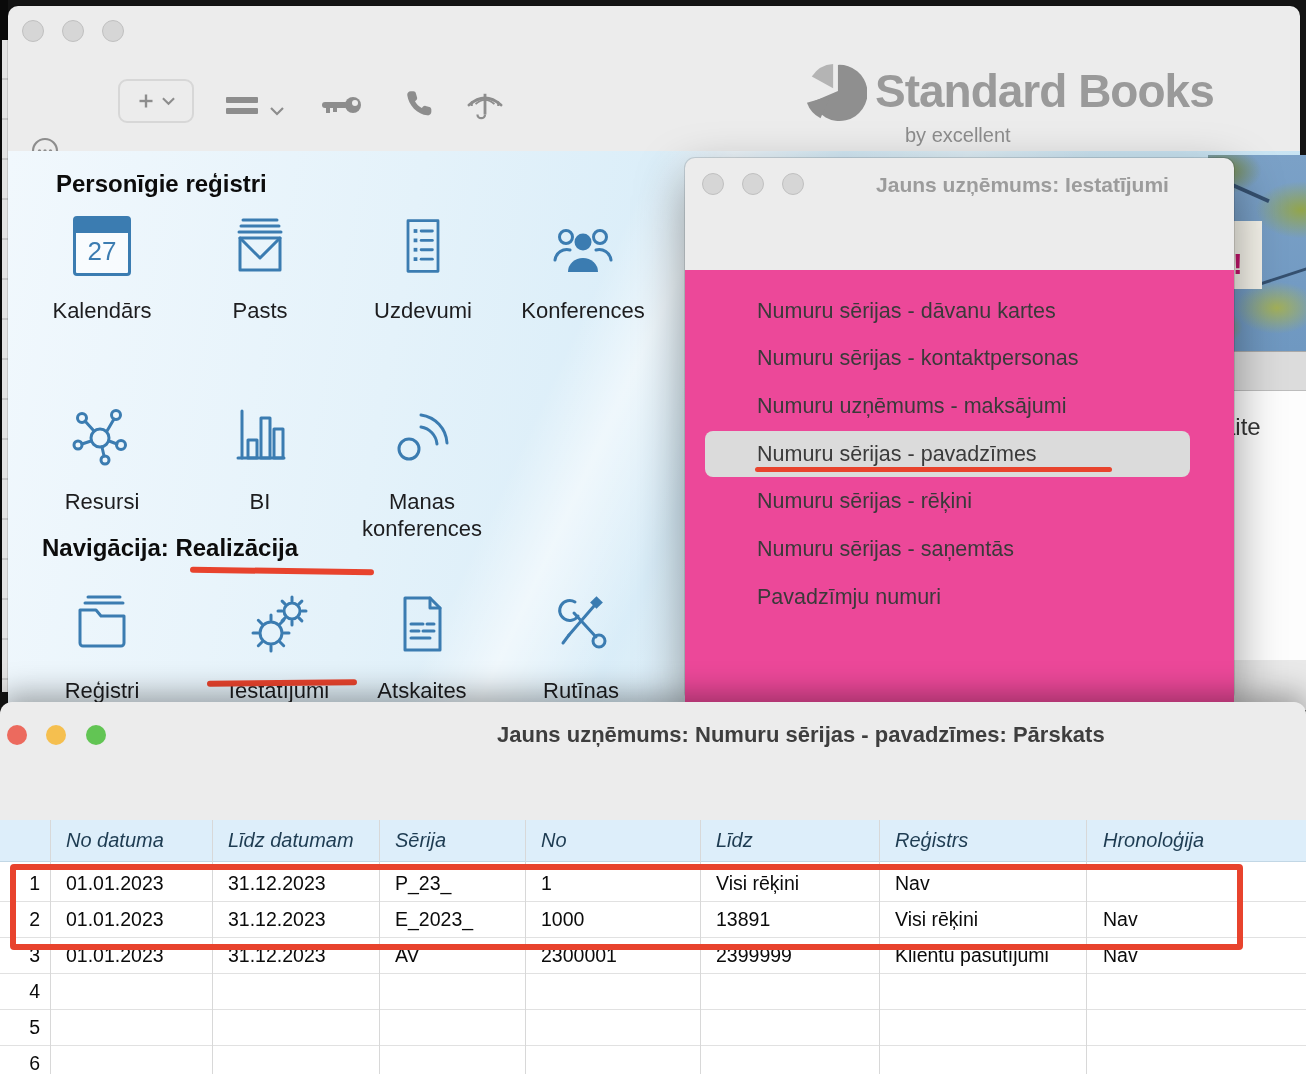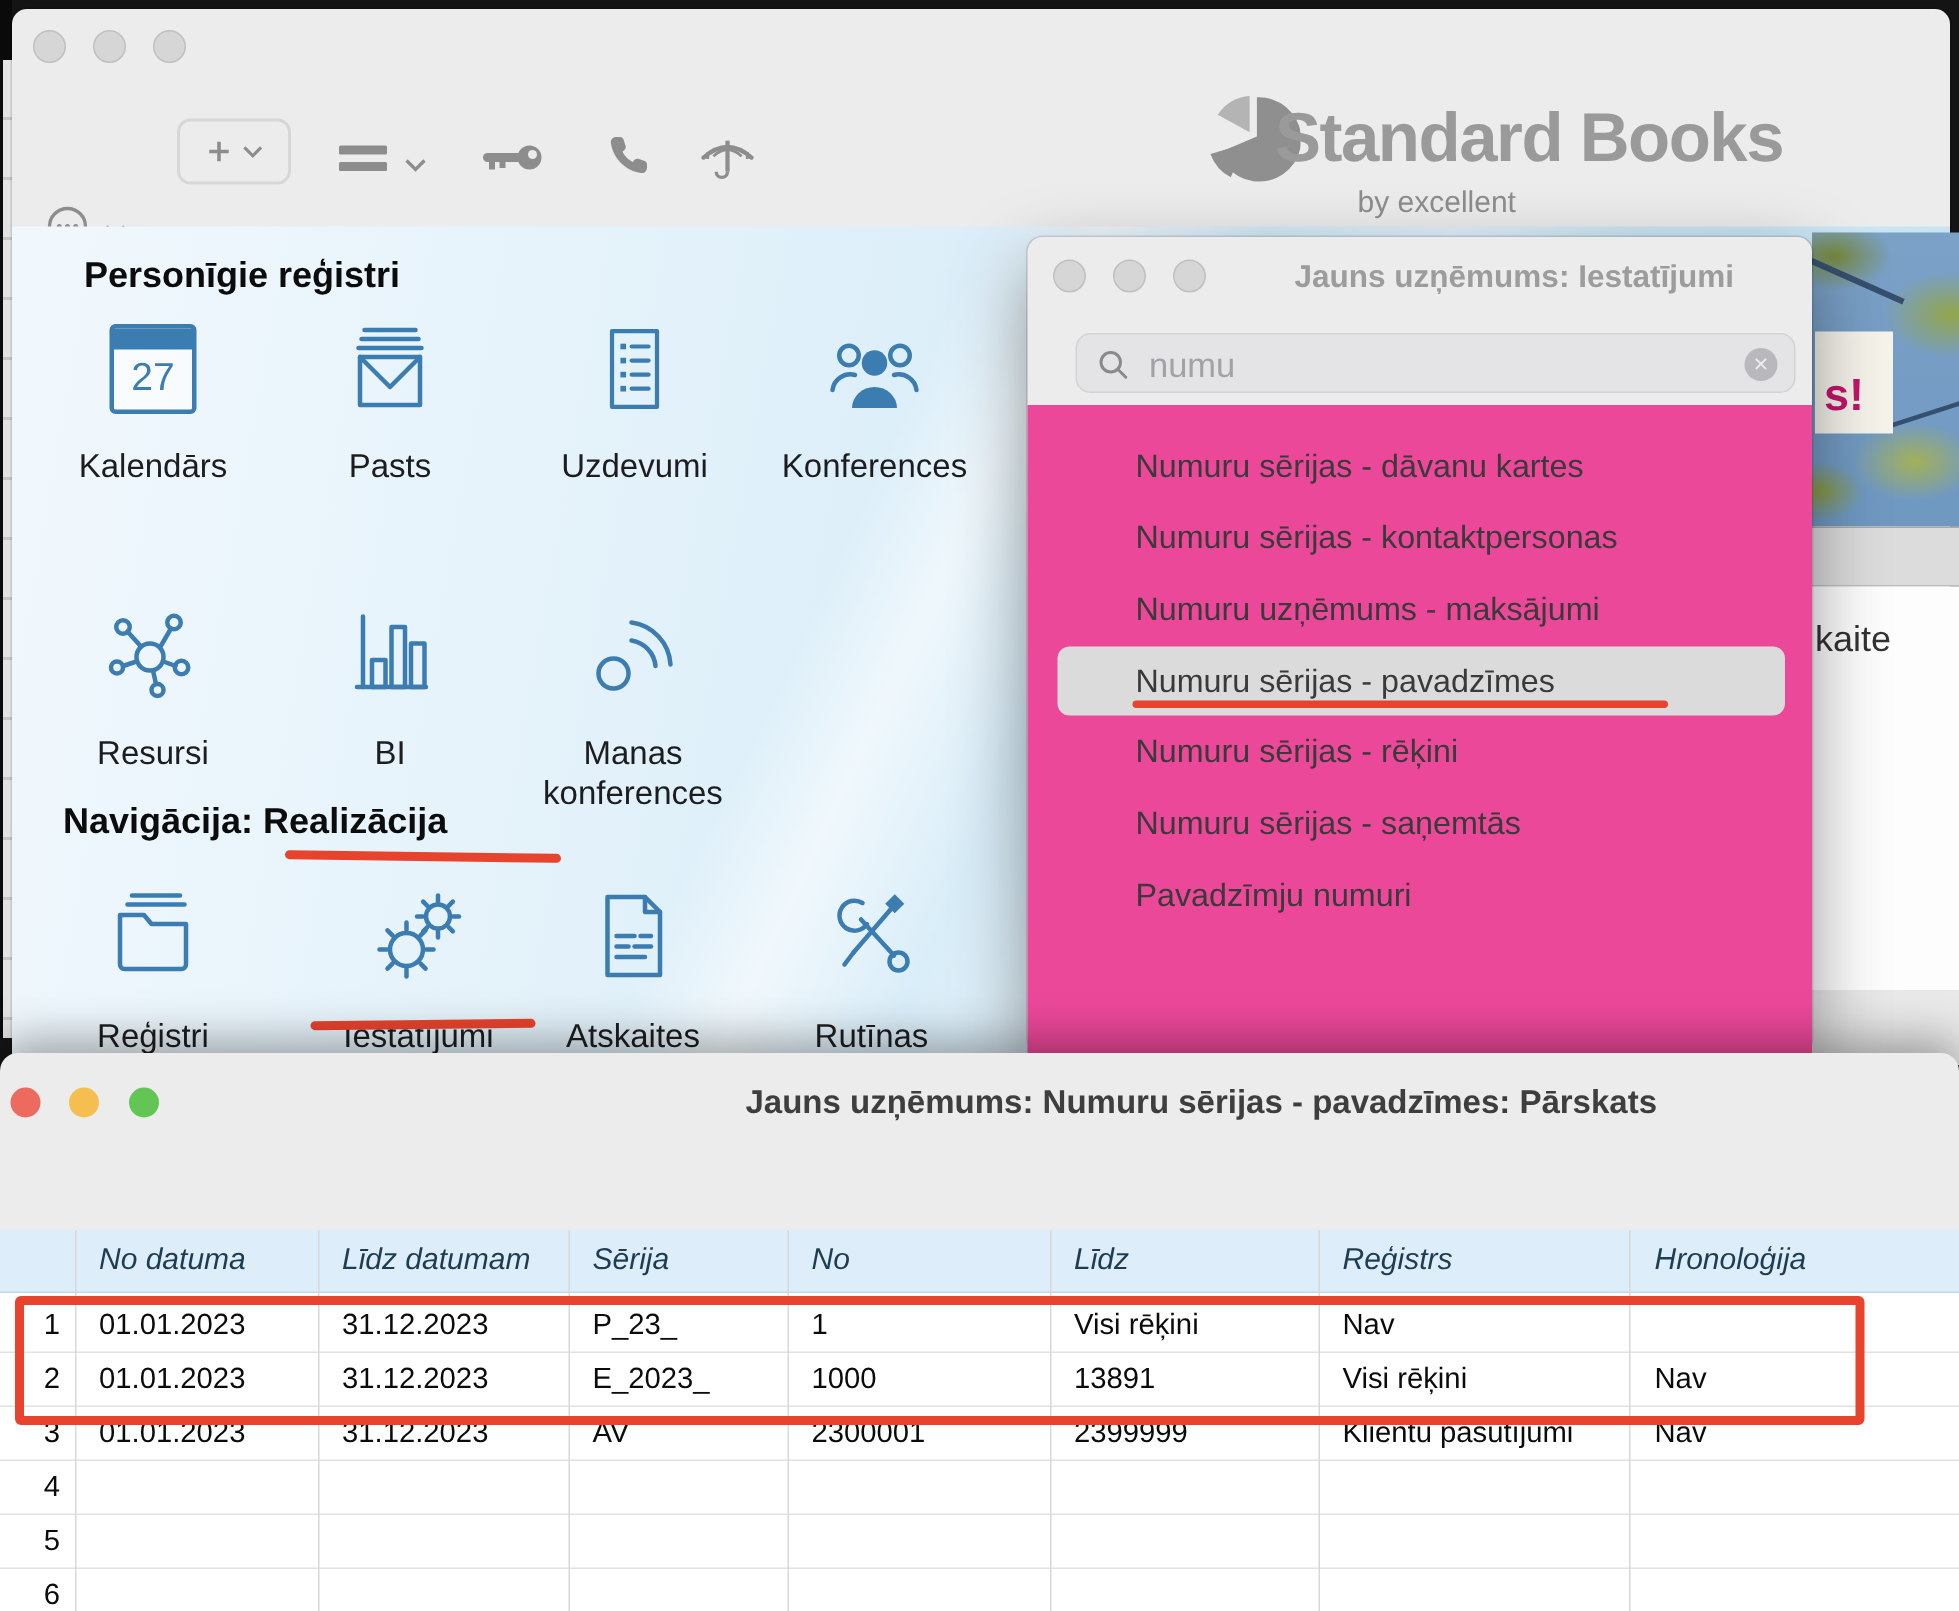--- a/index.html
+++ b/index.html
@@ -59,21 +59,21 @@
   .photo-badge{position:absolute;left:2px;top:66px;width:52px;height:68px;background:#f5f3ea;}
   .photo-badge span{position:absolute;left:6px;bottom:8px;font-size:30px;font-weight:bold;color:#c2146b;}
   .photo-bar{position:absolute;left:0;top:196px;width:100%;height:40px;background:#dcdcdc;
      border-top:1px solid #a9a9a9;border-bottom:1px solid #bdbdbd;box-sizing:border-box;}
   .photo-panel{position:absolute;left:0;top:236px;width:100%;height:269px;background:#fdfdfd;}
   .photo-panel .partial{position:absolute;left:2px;top:22px;font-size:24px;color:#333;}
   .photo-bottom{position:absolute;left:0;top:505px;width:100%;height:50px;background:#e9e9e9;}
 
   
   .settings-window{left:685px;top:158px;width:523px;height:544px;border-radius:10px;z-index:3;
-     box-shadow:0 18px 50px rgba(0,0,0,.4),0 0 0 1px rgba(0,0,0,.12);}
+     box-shadow:0 18px 50px rgba(0,0,0,.4),0 0 0 1px rgba(0,0,0,.12);padding-left:26px;}
   .settings-content{position:absolute;left:0;top:112px;width:100%;height:432px;background:#ec4899;}
   .search-field{position:absolute;left:32px;top:64px;width:480px;height:40px;box-sizing:border-box;
      background:#e4e3e6;border:1px solid #d3d2d5;border-radius:10px;}
   .search-field input{position:absolute;left:46px;top:4px;width:380px;height:30px;border:none;background:transparent;
      font-size:23px;color:#a2a1a6;font-family:"Liberation Sans","DejaVu Sans",sans-serif;outline:none;}
   .search-clear{position:absolute;right:11px;top:9px;width:22px;height:22px;border-radius:50%;background:#b9b8bc;
      color:#ececec;font-size:13px;line-height:22px;text-align:center;font-weight:bold;cursor:pointer;}
   .result-item{position:absolute;left:0;width:100%;height:30px;font-size:21.5px;color:#3a3a3a;
      padding-left:72px;box-sizing:border-box;line-height:30px;white-space:nowrap;z-index:2;}
   .result-highlight{position:absolute;left:20px;top:273px;width:485px;height:46px;background:#dbdbdb;border-radius:8px;z-index:1;}
@@ -165,21 +165,21 @@
         </svg>
       </div>
 
       <div class="toolbar-icon" style="left:797px;top:6px;">
         <svg width="62" height="62" viewBox="0 0 64 64">
           <path d="M34 30 L34 3 A29 29 0 1 1 8 41 Z" fill="#8f8f8f"></path>
           <path d="M29 27 L29 2 A28 28 0 0 0 7 15 Z" fill="#b4b4b4"></path>
           <path d="M26 35 L2 42 A29 29 0 0 0 16 58 Z" fill="#8f8f8f"></path>
         </svg>
       </div>
-      <div class="logo-name" style="left:842px;top:8px;">Standard Books</div>
+      <div class="logo-name" style="left:867px;top:8px;">Standard Books</div>
       <div class="logo-tagline" style="left:897px;top:68px;">by excellent</div>
     </div>
 
     <div class="nav-area">
       <div class="nav-streaks"></div>
 
       <div class="section-header" style="left:48px;top:19px;">Personīgie reģistri</div>
 
       <div class="nav-item" style="left:14px;top:65px;">
         <div class="cal-box">
@@ -343,28 +343,20 @@
   </div>
 
   <div class="window settings-window">
     <div class="abs" style="left:0;top:0;width:100%;height:52px;">
       <div class="light inactive" style="left:17px;top:15px;"></div>
       <div class="light inactive" style="left:57px;top:15px;"></div>
       <div class="light inactive" style="left:97px;top:15px;"></div>
       <div class="win-title title-gray" style="left:130px;right:4px;top:15px;text-align:center;font-size:21px;">Jauns uzņēmums: Iestatījumi</div>
     </div>
 
-    <div class="search-field">
-      <svg style="position:absolute;left:13px;top:9px;" width="22" height="22" viewBox="0 0 22 22">
-        <circle cx="9.5" cy="9.5" r="6.5" fill="none" stroke="#8a8a8a" stroke-width="2"></circle>
-        <line x1="14.5" y1="14.5" x2="19.5" y2="19.5" stroke="#8a8a8a" stroke-width="2" stroke-linecap="round"></line>
-      </svg>
-      <input type="text" value="numu" style="">
-      <div class="search-clear">✕</div>
-    </div>
 
     <div class="settings-content">
       <div class="result-highlight" style="top:161px;"></div>
       <div class="result-item" style="top:26px;">Numuru sērijas - dāvanu kartes</div>
       <div class="result-item" style="top:73px;">Numuru sērijas - kontaktpersonas</div>
       <div class="result-item" style="top:121px;">Numuru uzņēmums - maksājumi</div>
       <div class="result-item" style="top:169px;">Numuru sērijas - pavadzīmes</div>
       <div class="result-item" style="top:216px;">Numuru sērijas - rēķini</div>
       <div class="result-item" style="top:264px;">Numuru sērijas - saņemtās</div>
       <div class="result-item" style="top:312px;">Pavadzīmju numuri</div>

